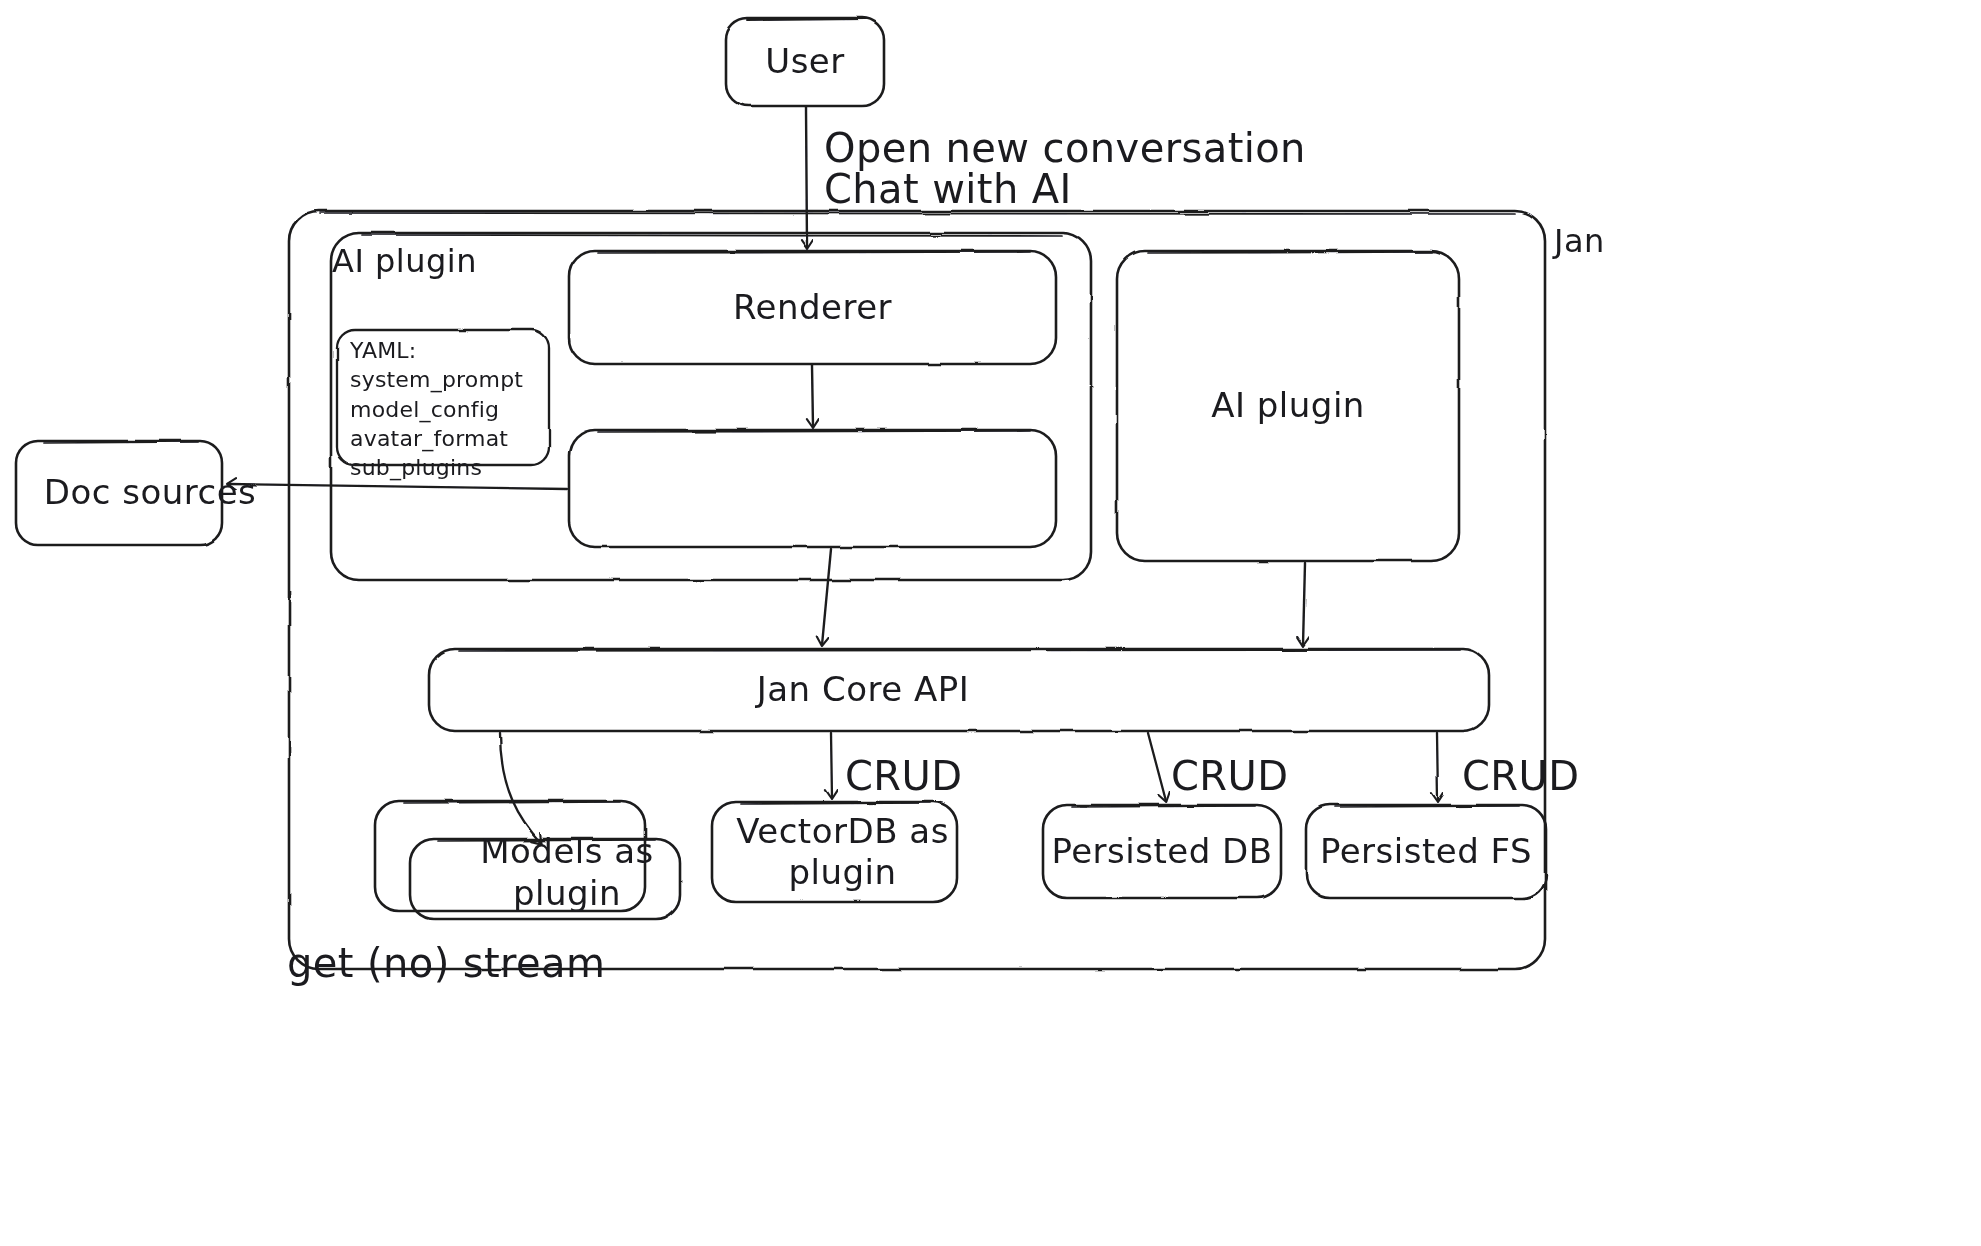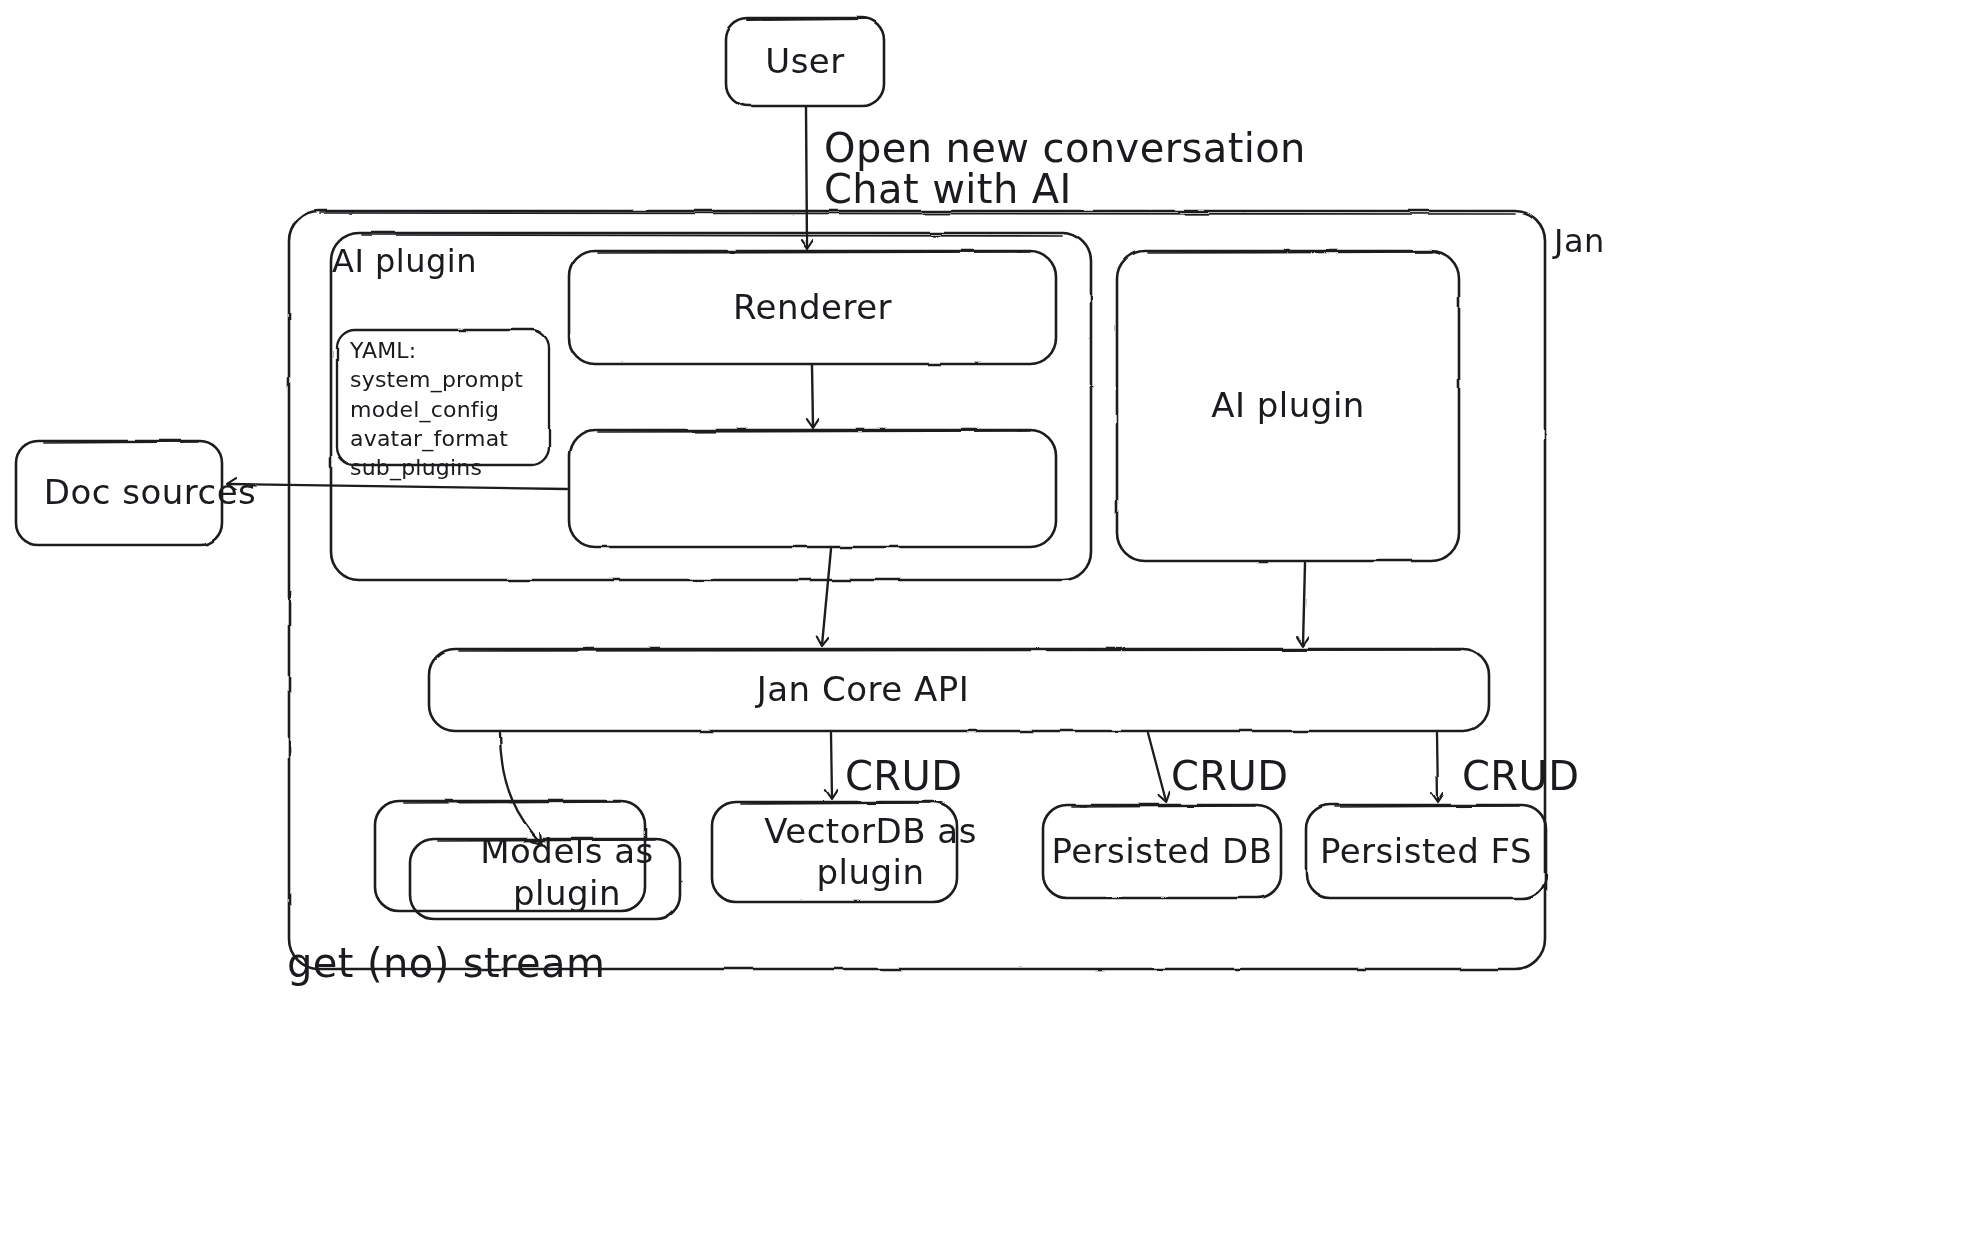--- a/index.html
+++ b/index.html
@@ -151,21 +151,21 @@
 
   <div class="lbl node-title ctr" style="left:1117px;top:251px;width:342px;height:310px;">AI plugin</div>
 
   <div class="lbl node-title ctr" style="left:16px;top:441px;width:206px;height:104px;padding-left:31px;">Doc sources</div>
 
   <div class="lbl node-title ctr" style="left:429px;top:649px;width:868px;height:82px;">Jan Core API</div>
 
   <div class="lbl node-title ctr" style="left:410px;top:820px;width:314px;height:105px;white-space:pre-line;">Models as
 plugin</div>
 
-  <div class="lbl node-title ctr" style="left:748px;top:802px;width:245px;height:100px;white-space:pre-line;">VectorDB as
+  <div class="lbl node-title ctr" style="left:720px;top:802px;width:245px;height:100px;white-space:pre-line;">VectorDB as
 plugin</div>
 
   <div class="lbl node-title ctr" style="left:1306px;top:805px;width:240px;height:93px;">Persisted FS</div>
 
   <div class="lbl node-title ctr" style="left:1043px;top:805px;width:238px;height:93px;">Persisted DB</div>
 
   <div style="position:absolute;left:350px;top:336px;">
     <div class="lbl yaml" style="position:static;">YAML:</div>
     <div class="lbl yaml" style="position:static;">system_prompt</div>
     <div class="lbl yaml" style="position:static;">model_config</div>

